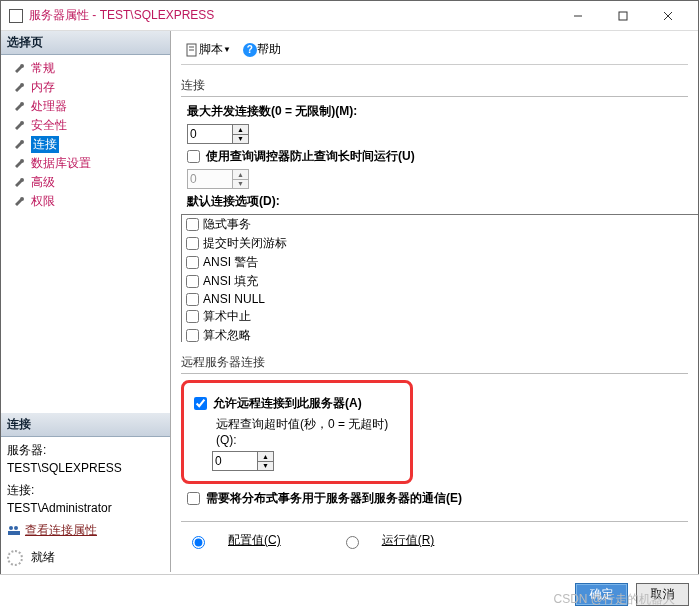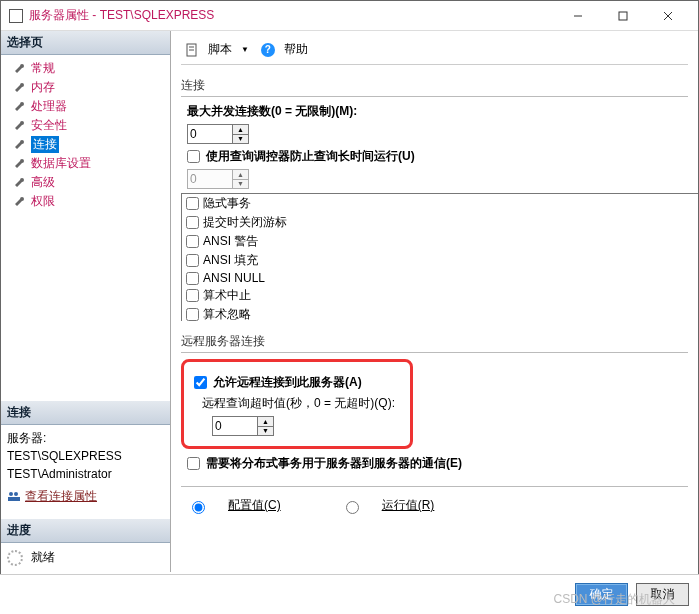--- a/index.html
+++ b/index.html
@@ -19,21 +19,21 @@
 .sidepad { flex: 1; }
 .connbox { padding: 4px 6px; line-height: 1.5; font-size: 11px; }
 .connbox .lbl { color: #000; }
 .connbox .val { color: #000; }
 .linklike { display: flex; align-items: center; margin-top: 4px; }
 .linklike a { color: #7f1d1d; text-decoration: underline; cursor: pointer; margin-left: 4px; }
 .progressitem { display: flex; align-items: center; padding: 6px 6px; }
 .spinner { width: 16px; height: 16px; border: 2px dotted #aaa; border-radius: 50%; margin-right: 8px; }
 .content { flex: 1; padding: 8px 10px 4px 10px; position: relative; overflow: hidden; }
 .topbar { display: flex; align-items: center; gap: 4px; padding: 2px 0 6px 0; border-bottom: 1px solid #ccc; }
-.topseg { display: flex; align-items: center; gap: 9px; cursor: pointer; padding: 0 4px; }
+.topseg { display: flex; align-items: center; gap: 0; cursor: pointer; padding: 0 4px; }
 .topseg .dd { font-size: 8px; }
 .helpicon { width: 14px; height: 14px; border-radius: 50%; background: #1e90ff; color: #fff; display: flex; align-items: center; justify-content: center; font-weight: bold; font-size: 10px; }
 .section-title { margin: 12px 0 2px 0; color: #333; }
 .hr { border-top: 1px solid #bbb; margin-bottom: 6px; }
 .field { margin: 4px 0 4px 6px; display: flex; align-items: center; gap: 6px; }
 .field label { white-space: nowrap; font-weight: bold; }
 .numbox { width: 62px; height: 20px; border: 1px solid #777; display: flex; align-items: stretch; }
 .numbox input { border: 0; width: 44px; padding: 0 2px; font-size: 12px; outline: none; }
 .numbox .spinbtns { width: 16px; border-left: 1px solid #777; display: flex; flex-direction: column; }
 .numbox .sp { flex: 1; font-size: 7px; display: flex; align-items: center; justify-content: center; cursor: pointer; background: #f0f0f0; }
@@ -125,31 +125,31 @@
             <path d="M2 10 L7 5 A2 2 0 1 0 5 3 L0 8 Z" fill="#666"></path>
           </svg>
           <span class="label">权限</span>
         </div>
     </div>
     <div class="sidepad"></div>
     <div class="sidehead">连接</div>
     <div class="connbox">
       <div class="lbl">服务器:</div>
       <div class="val">TEST\SQLEXPRESS</div>
+      <div class="lbl" style="margin-top:4px">连接:</div>
       <div class="val">TEST\Administrator</div>
       <div class="linklike">
         <svg width="14" height="12">
             <circle cx="4" cy="4" r="2" fill="#36a"></circle>
             <circle cx="9" cy="4" r="2" fill="#36a"></circle>
             <rect x="1" y="7" width="12" height="4" fill="#36a"></rect>
           </svg>
         <a>查看连接属性</a>
       </div>
     </div>
-    <div class="sidehead" style="margin-top:10px">进度</div>
     <div class="progressitem">
       <div class="spinner"></div>
       <span>就绪</span>
     </div>
   </div>
 
   <div class="content">
     <div class="topbar">
       <div class="topseg">
         <svg class="scriptico">
@@ -186,20 +186,23 @@
     </div>
     <div class="field">
       <div class="numbox" style="opacity:.6">
         <input disabled="" value="0" style="">
         <div class="spinbtns">
             <div class="sp">▲</div>
             <div class="sp">▼</div>
           </div>
       </div>
     </div>
+    <div class="field">
+        <label>默认连接选项(D):</label>
+      </div>
     <div class="listbox">
       <div class="row">
           <input type="checkbox" style="">
           <span>隐式事务</span>
         </div>
       <div class="row">
           <input type="checkbox" style="">
           <span>提交时关闭游标</span>
         </div>
       <div class="row">
@@ -225,21 +228,21 @@
     </div>
 
     <div class="section-title">远程服务器连接</div>
     <div class="hr"></div>
 
     <div class="redbox">
       <div class="field" style="margin-left:0">
         <input type="checkbox" checked="" style="">
         <label>允许远程连接到此服务器(A)</label>
       </div>
-      <div style="margin:0 0 4px 8px"><label>远程查询超时值(秒，0 = 无超时)(Q):</label></div>
+      <div style="margin:0 0 4px 22px"><label>远程查询超时值(秒，0 = 无超时)(Q):</label></div>
       <div style="margin-left:18px">
         <div class="numbox">
           <input value="0" style="">
           <div class="spinbtns">
               <div class="sp">▲</div>
               <div class="sp">▼</div>
             </div>
         </div>
       </div>
     </div>

